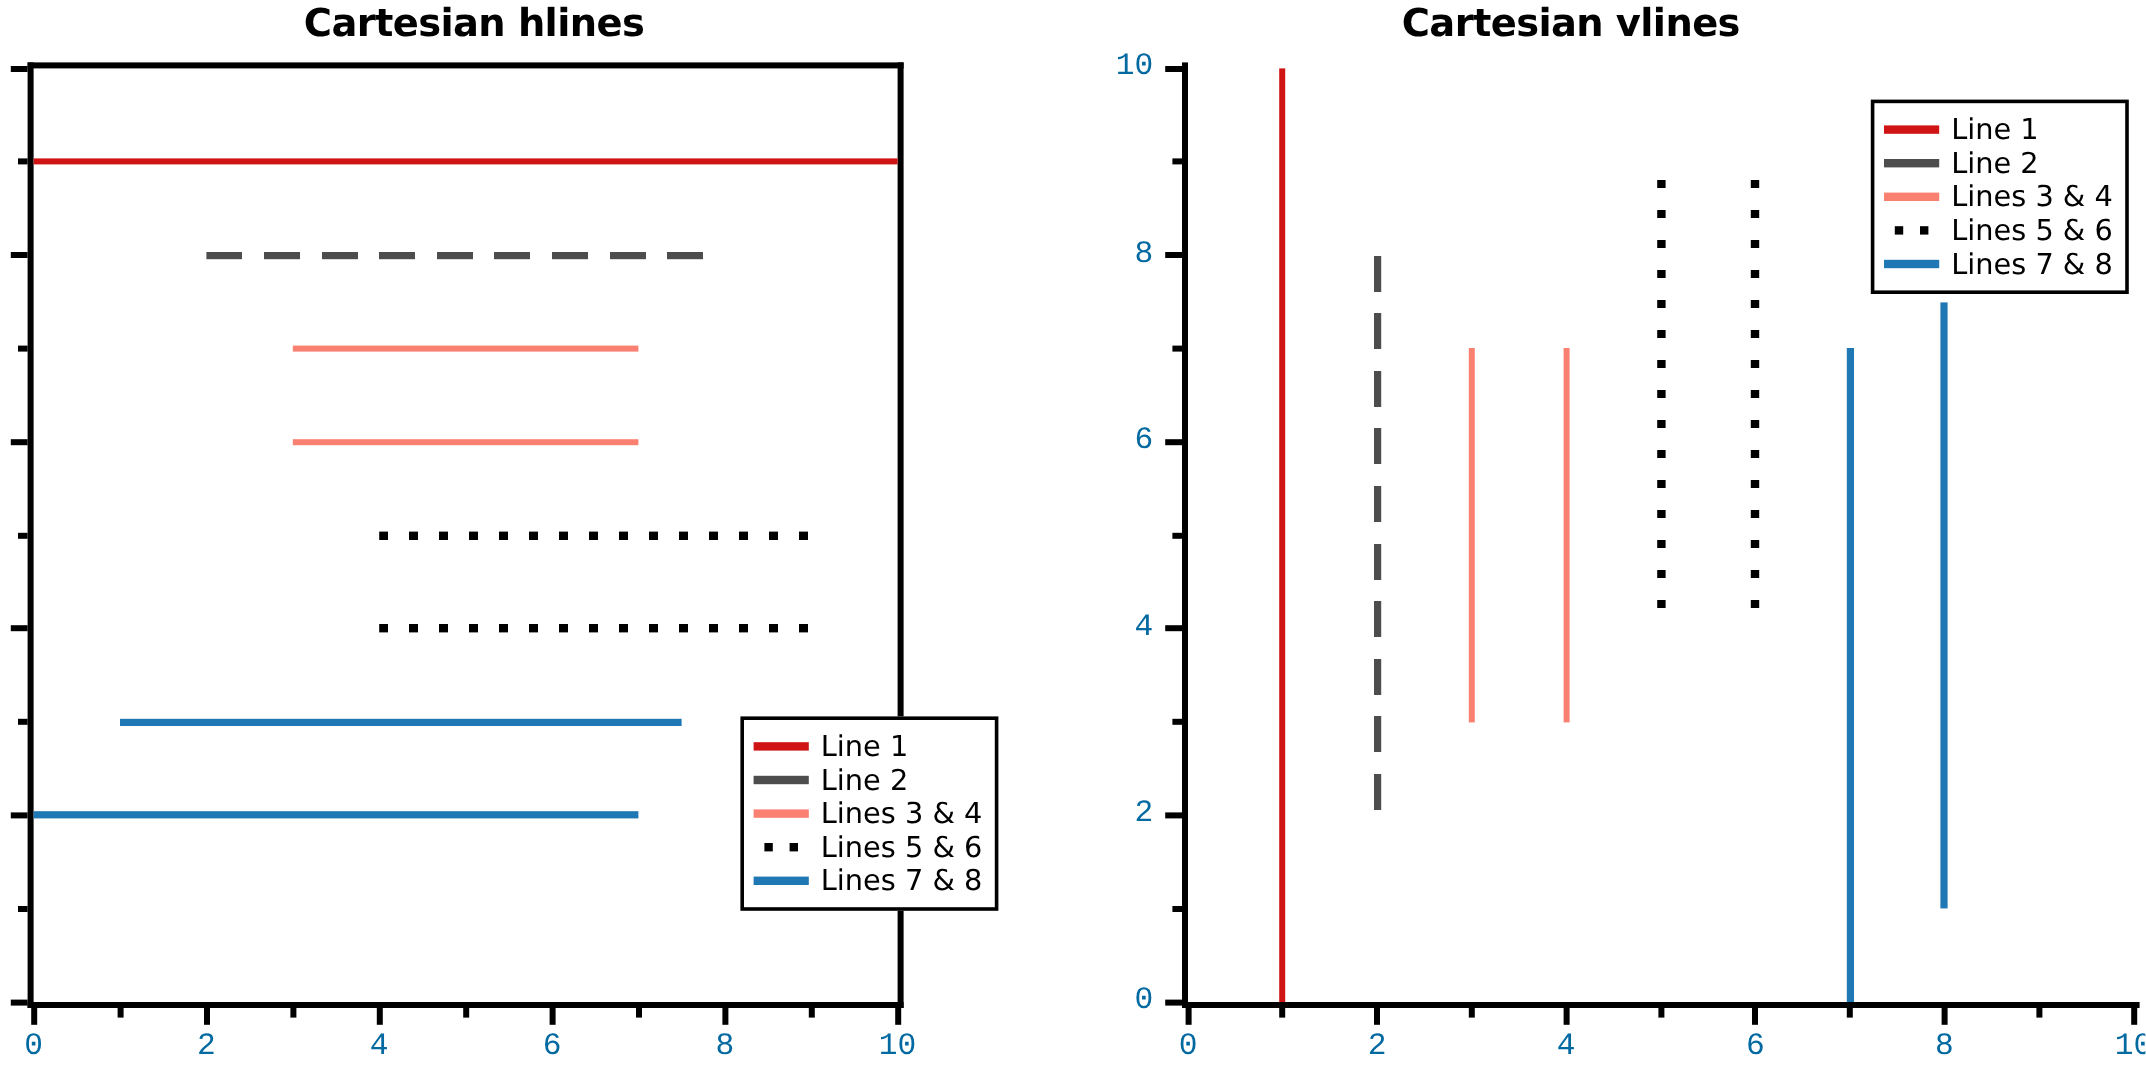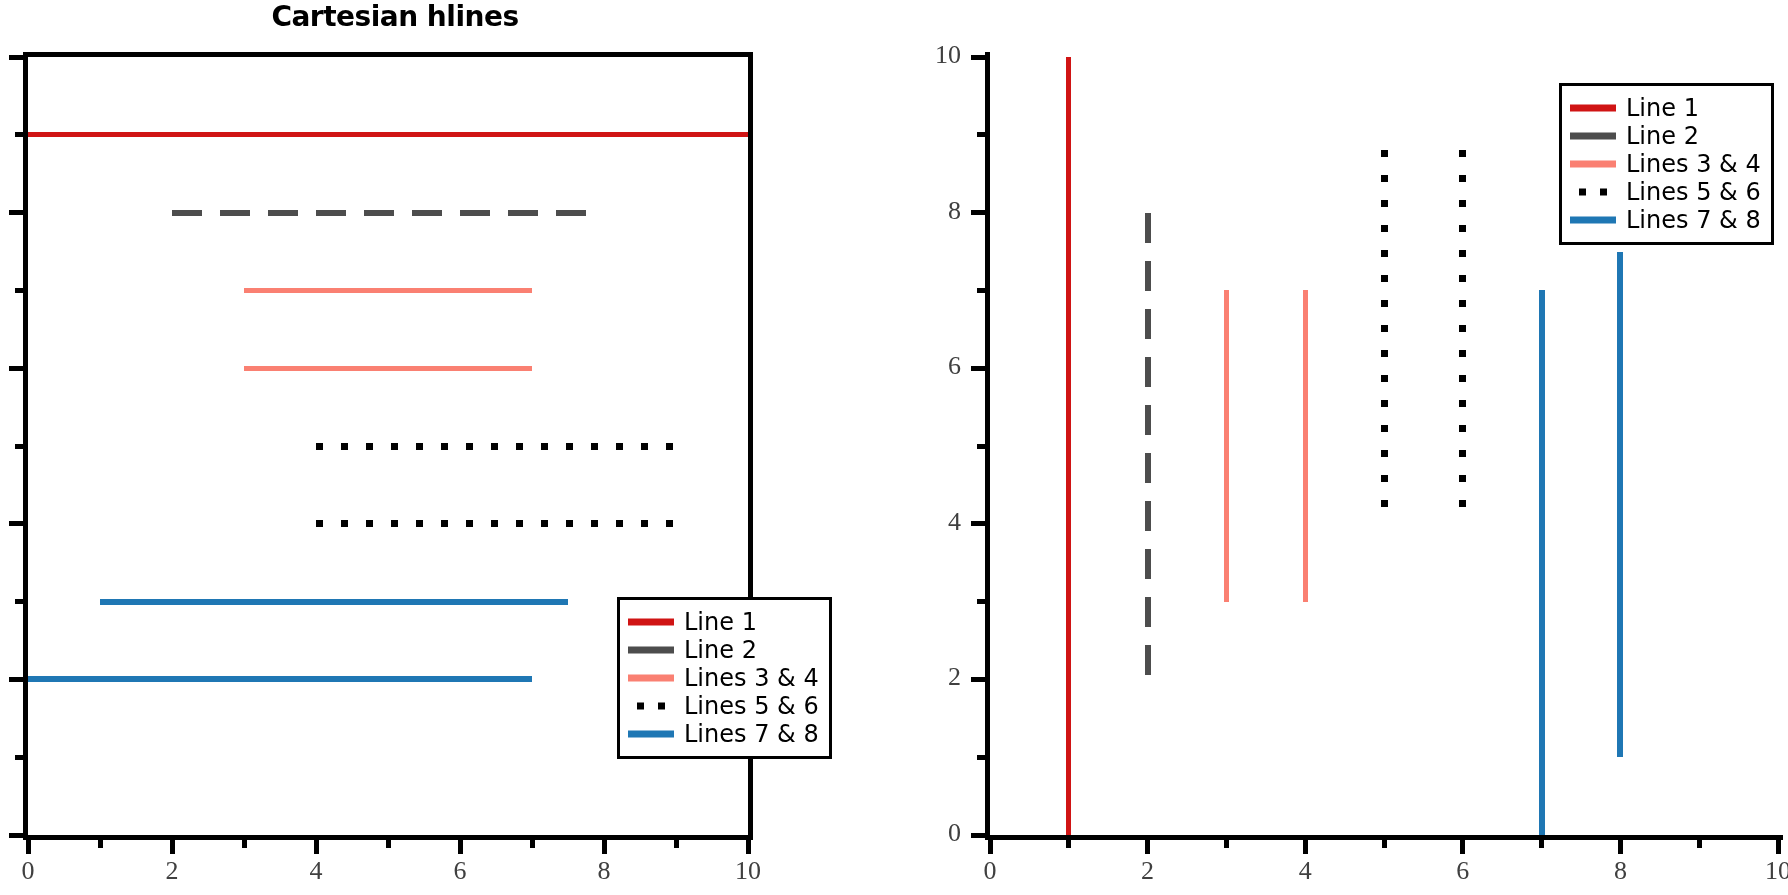--- a/index.html
+++ b/index.html
@@ -19,42 +19,42 @@
     position: absolute;
     top: 0;
     height: 895px;
   }
   .panel-title {
     position: absolute;
     top: 0px;
     width: 100%;
     text-align: center;
     font-family: "DejaVu Sans", sans-serif;
-    font-size: 28px;
+    font-size: 32px;
     font-weight: bold;
     color: #000000;
     letter-spacing: -0.5px;
   }
   
   .axes {
     position: absolute;
   }
   .spine {
     position: absolute;
     background: #000000;
   }
   .tick {
     position: absolute;
     background: #000000;
   }
   .ticklabel {
     position: absolute;
-    font-family: Liberation Serif, serif;
+    font-family: Liberation Mono, monospace;
     font-size: 26px;
-    color: #404040;
+    color: #0369a1;
     white-space: nowrap;
   }
   .ticklabel.y {
     text-align: right;
   }
   .ticklabel.x {
     text-align: center;
   }
   .hline, .vline {
     position: absolute;
@@ -192,20 +192,21 @@
         <div class="legend-row">
           <div class="legend-swatch">
             <div class="bar" style="background: rgb(31, 119, 180);"></div>
           </div>
           <div class="legend-label">Lines 7 &amp; 8</div>
         </div>
       </div>
   </div>
 
   <div class="panel" id="panel-1" style="left:830px; width:958px;">
+    <div class="panel-title">Cartesian vlines</div>
     <div class="axes" id="axes-1" style="left: 160px; top: 57px; width: 788px; height: 778px;">
         <div class="spine" style="left: -5px; top: -5px; width: 5px; height: 788px;"></div>
         <div class="spine" style="left: -5px; top: 778px; width: 798px; height: 5px;"></div>
         <div class="tick" style="left: -19px; top: 775.5px; width: 14px; height: 5px;"></div>
         <div class="ticklabel y" style="left: -115px; top: 761px; width: 86px;">0</div>
         <div class="tick" style="left: -19px; top: 619.9px; width: 14px; height: 5px;"></div>
         <div class="ticklabel y" style="left: -115px; top: 605.4px; width: 86px;">2</div>
         <div class="tick" style="left: -19px; top: 464.3px; width: 14px; height: 5px;"></div>
         <div class="ticklabel y" style="left: -115px; top: 449.8px; width: 86px;">4</div>
         <div class="tick" style="left: -19px; top: 308.7px; width: 14px; height: 5px;"></div>

